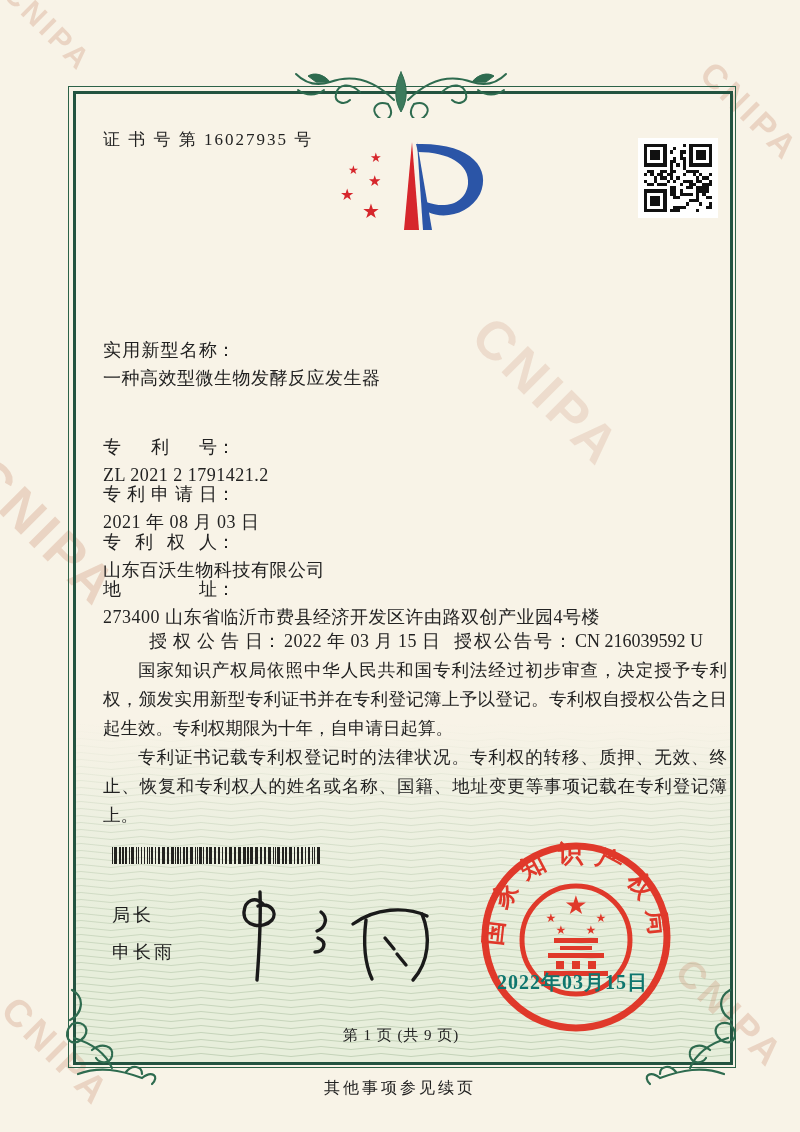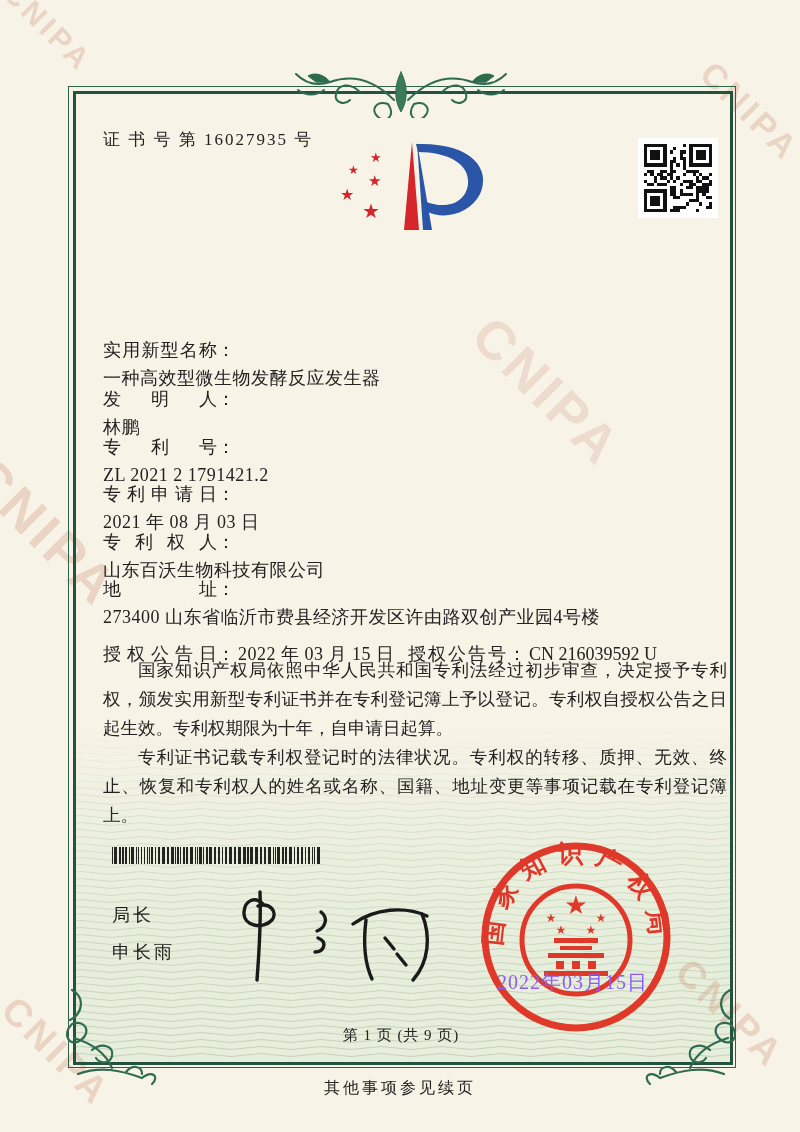--- a/index.html
+++ b/index.html
@@ -25,22 +25,22 @@
   .fpair2{position:absolute;left:305px;top:0;white-space:nowrap;}
   .fpair2 .flabel2{letter-spacing:2px;}
   .para{position:absolute;left:103px;width:624px;font-size:17.5px;line-height:29px;
       text-indent:2em;text-align:justify;z-index:2;margin:0;}
   .barcode{position:absolute;left:112px;top:847px;width:208px;height:17px;z-index:2;display:flex;}
   .barcode div{height:100%;}
   .official{position:absolute;left:112px;font-family:"Liberation Sans","DejaVu Sans",sans-serif;
       font-size:18px;letter-spacing:3px;z-index:2;color:#1c1c1c;}
   .signature{position:absolute;left:225px;top:886px;z-index:2;}
   .seal{position:absolute;left:477px;top:838px;z-index:3;}
-  .seal-date{position:absolute;left:497px;top:969px;font-size:20px;font-weight:400;
-      color:#8b5cf6;letter-spacing:1px;z-index:4;text-align:right;}
+  .seal-date{position:absolute;left:497px;top:969px;font-size:20px;font-weight:700;
+      color:#0f766e;letter-spacing:1px;z-index:4;text-align:right;}
   .page-num{position:absolute;left:68px;top:1026px;width:666px;text-align:center;
       font-size:15px;letter-spacing:1px;z-index:3;}
   .cont-note{position:absolute;left:0;top:1078px;width:800px;text-align:center;
       font-size:16px;letter-spacing:3px;z-index:2;}
   .qr-wrap{position:absolute;left:638px;top:138px;width:80px;height:80px;background:#fff;z-index:2;}
   .qr-wrap svg{position:absolute;left:6px;top:6px;}
   .logo{position:absolute;left:320px;top:112px;z-index:2;}
 </style>
 </head>
 <body>
@@ -292,36 +292,33 @@
         <rect x="0" y="14" width="7" height="7" fill="#111"></rect>
         <rect x="1" y="15" width="5" height="5" fill="#fff"></rect>
         <rect x="2" y="16" width="3" height="3" fill="#111"></rect>
       </svg>
   </div>
 
 
   <div class="field" style="top:336px;">
     <span class="flabel">实用新型名称</span><span class="fcolon">：</span><span class="fvalue">一种高效型微生物发酵反应发生器</span>
   </div>
-  <div class="field" style="top:385px;">
-    <span class="flabel">发明人</span><span class="fcolon">：</span><span class="fvalue">林鹏</span>
-  </div>
   <div class="field" style="top:433px;">
     <span class="flabel">专利号</span><span class="fcolon">：</span><span class="fvalue">ZL 2021 2 1791421.2</span>
   </div>
   <div class="field" style="top:480px;">
     <span class="flabel">专利申请日</span><span class="fcolon">：</span><span class="fvalue">2021 年 08 月 03 日</span>
   </div>
   <div class="field" style="top:528px;">
     <span class="flabel">专利权人</span><span class="fcolon">：</span><span class="fvalue">山东百沃生物科技有限公司</span>
   </div>
   <div class="field" style="top:575px;">
     <span class="flabel">地址</span><span class="fcolon">：</span><span class="fvalue">273400 山东省临沂市费县经济开发区许由路双创产业园4号楼</span>
   </div>
-  <div class="field" style="top:640px;">
+  <div class="field" style="top:627px;margin-left:46px;">
     <span class="flabel">授权公告日</span><span class="fcolon">：</span><span class="fvalue" style="width:170px;">2022 年 03 月 15 日</span>
     <span class="fpair2">
       <span class="flabel2">授权公告号</span><span class="fcolon">：</span><span>CN 216039592 U</span>
     </span>
   </div>
 
   <p class="para" style="top:743px;">专利证书记载专利权登记时的法律状况。专利权的转移、质押、无效、终止、恢复和专利权人的姓名或名称、国籍、地址变更等事项记载在专利登记簿上。</p>
   <p class="para" style="top:656px;">国家知识产权局依照中华人民共和国专利法经过初步审查，决定授予专利权，颁发实用新型专利证书并在专利登记簿上予以登记。专利权自授权公告之日起生效。专利权期限为十年，自申请日起算。</p>
 
   <div class="barcode" id="barcode">

